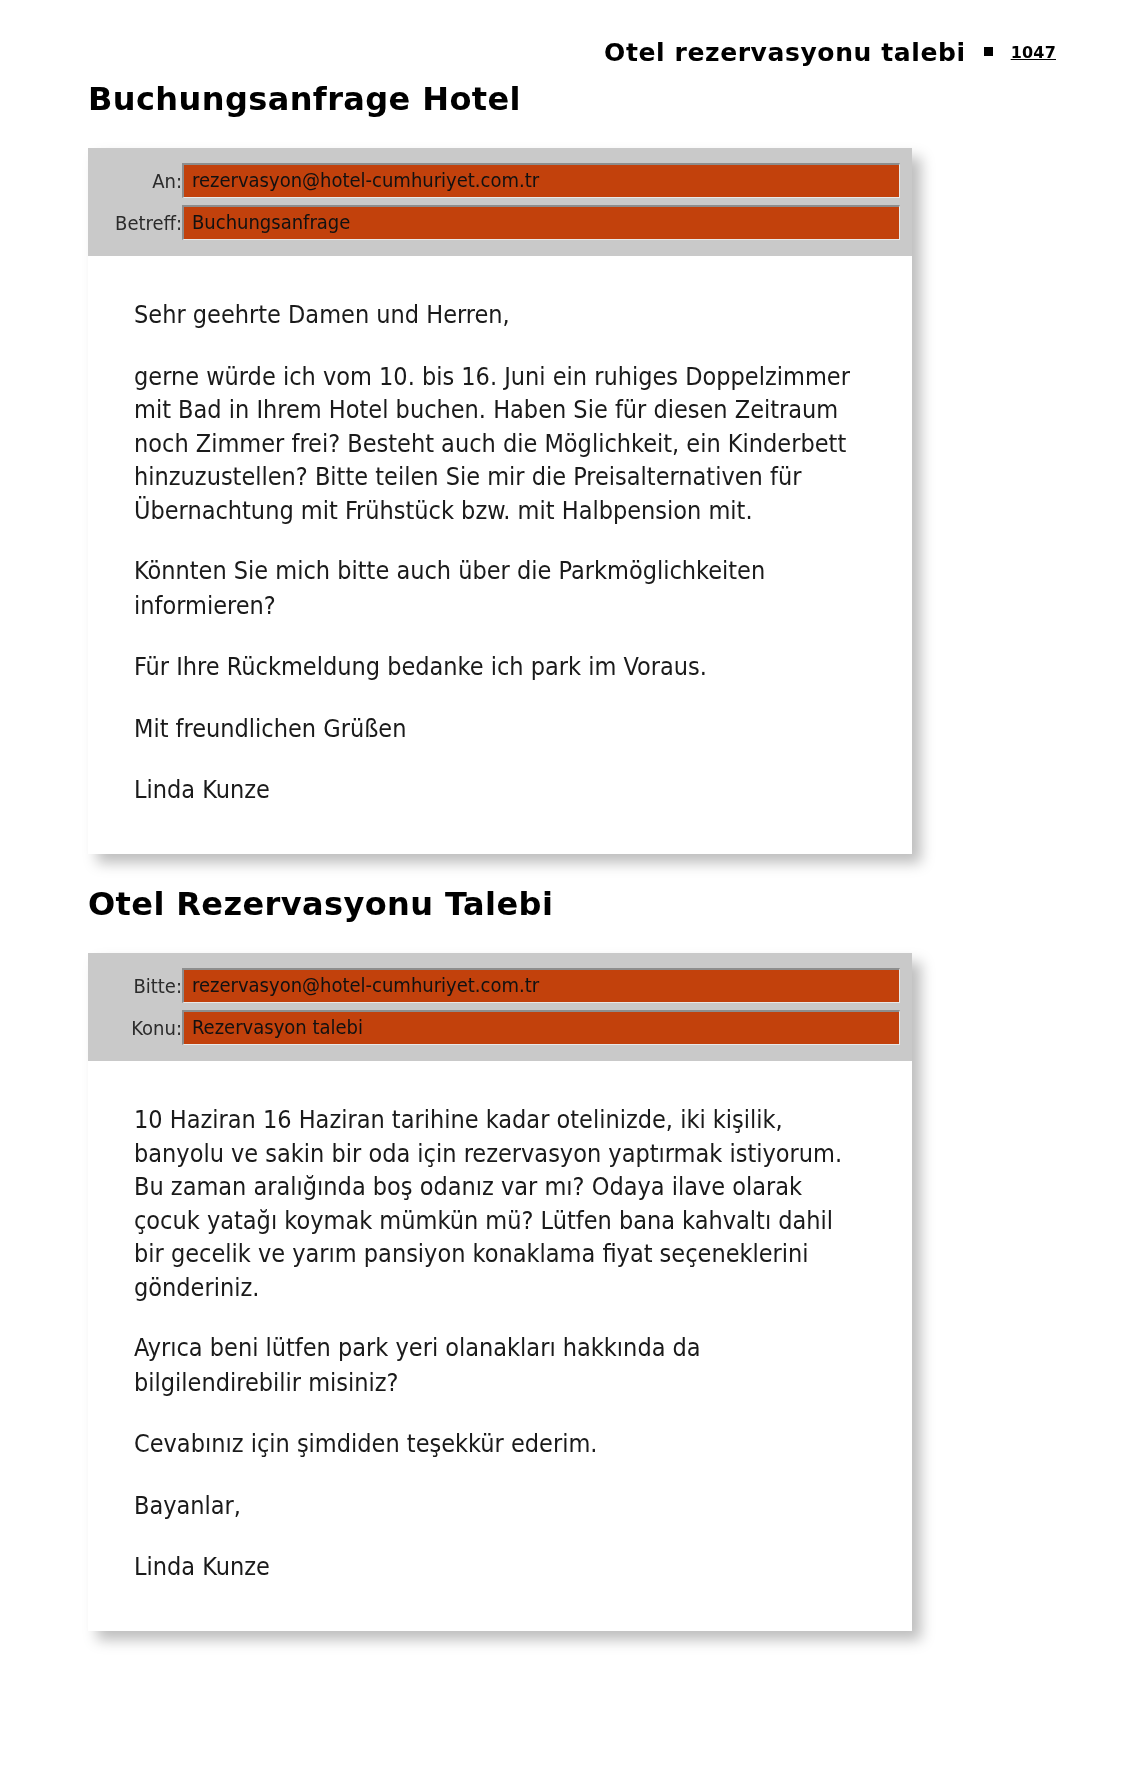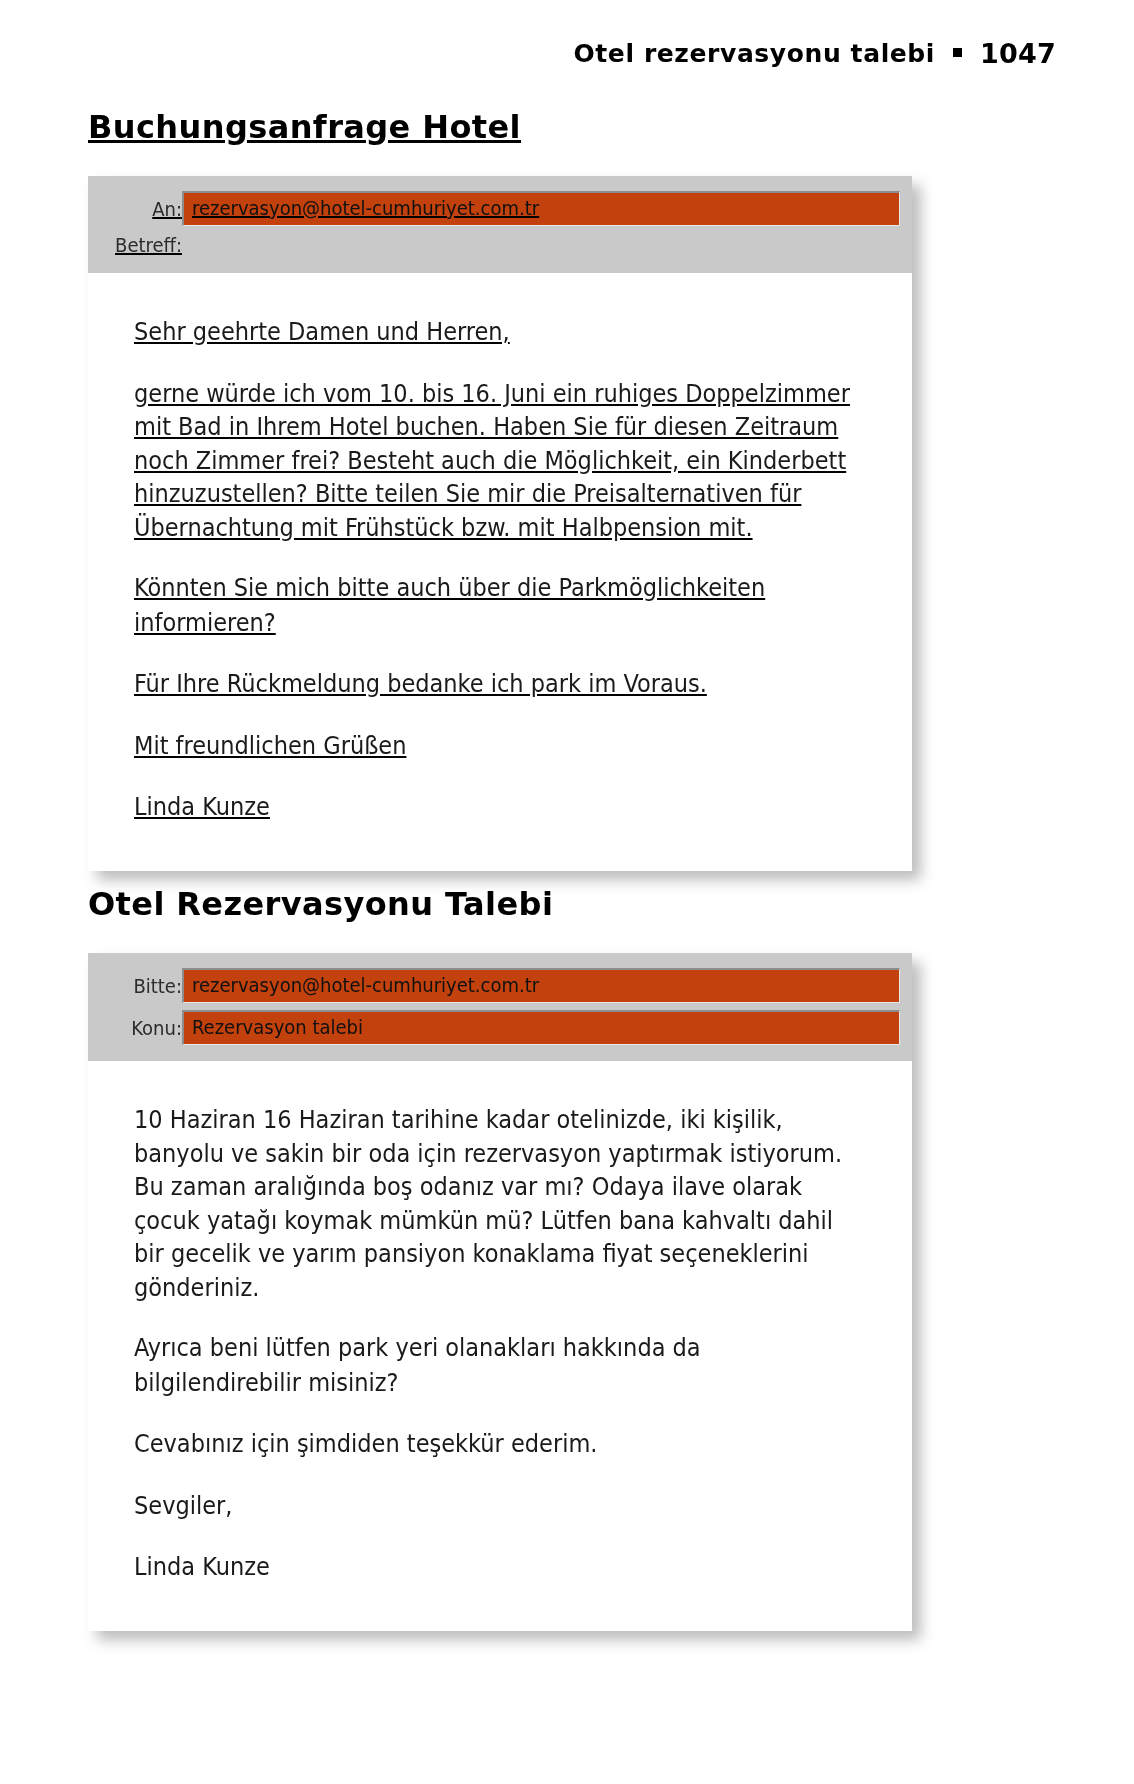--- a/index.html
+++ b/index.html
@@ -32,27 +32,28 @@
     white-space: nowrap;
   }
   .page-header .hdr-bullet {
     display: inline-block;
     width: 9px;
     height: 9px;
     background: #000;
     margin-bottom: 2px;
   }
   .page-header .hdr-page {
-    font-size: 27px;
+    font-size: 16px;
     letter-spacing: 0.2px;
+    text-decoration: underline;
   }
 
   
   .section { position: absolute; left: 0; width: 100%; }
-  #section-de { top: 108px; text-decoration: underline; }
+  #section-de { top: 80px; }
   #section-tr { top: 885px; }
 
   .section-title {
     margin-left: 88px;
     font-family: "DejaVu Sans", sans-serif;
     font-weight: bold;
     font-size: 32px;
     letter-spacing: 0.4px;
     color: #000;
   }
@@ -137,20 +138,21 @@
   <div class="mail-box">
     <div class="mail-head">
 
       <div class="field-row">
         <span class="field-label">An:</span>
         <div class="field-input">rezervasyon@hotel-cumhuriyet.com.tr</div>
       </div>
 
       <div class="field-row">
         <span class="field-label">Betreff:</span>
+        <div class="field-input">Buchungsanfrage</div>
       </div>
 
     </div>
 
     <div class="mail-body">
       <p>Sehr geehrte Damen und Herren,</p>
       <p class="tight">gerne würde ich vom 10. bis 16. Juni ein ruhiges Doppelzimmer mit Bad in Ihrem Hotel buchen. Haben Sie für diesen Zeitraum noch Zimmer frei? Besteht auch die Möglichkeit, ein Kinderbett hinzuzustellen? Bitte teilen Sie mir die Preisalternativen für Übernachtung mit Frühstück bzw. mit Halbpension mit.</p>
       <p>Könnten Sie mich bitte auch über die Parkmöglichkeiten informieren?</p>
       <p>Für Ihre Rückmeldung bedanke ich park im Voraus.</p>
       <p>Mit freundlichen Grüßen</p>
@@ -174,17 +176,17 @@
         <span class="field-label">Konu:</span>
         <div class="field-input">Rezervasyon talebi</div>
       </div>
 
     </div>
 
     <div class="mail-body">
       <p class="tight">10 Haziran 16 Haziran tarihine kadar otelinizde, iki kişilik, banyolu ve sakin bir oda için rezervasyon yaptırmak istiyorum. Bu zaman aralığında boş odanız var mı? Odaya ilave olarak çocuk yatağı koymak mümkün mü? Lütfen bana kahvaltı dahil bir gecelik ve yarım pansiyon konaklama fiyat seçeneklerini gönderiniz.</p>
       <p>Ayrıca beni lütfen park yeri olanakları hakkında da bilgilendirebilir misiniz?</p>
       <p>Cevabınız için şimdiden teşekkür ederim.</p>
-      <p>Sevgiler,</p>
+      <p>Bayanlar,</p>
       <p>Linda Kunze</p>
     </div>
   </div>
 </div>
 
 </body></html>

